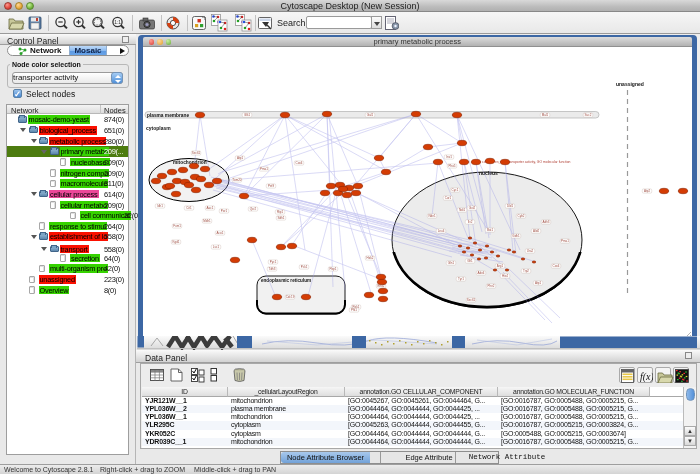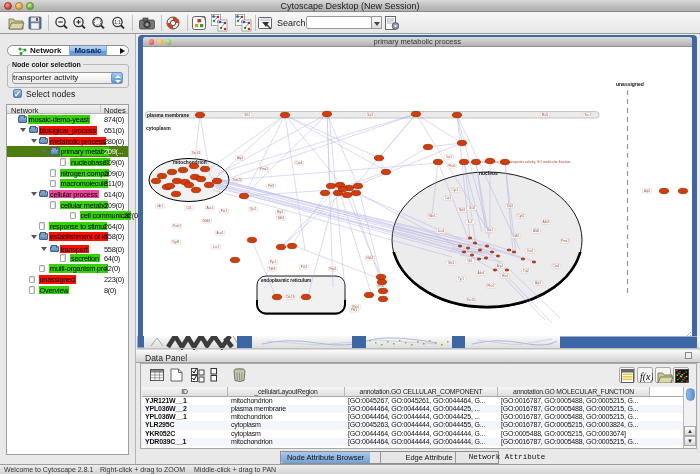--- a/index.html
+++ b/index.html
@@ -167,20 +167,21 @@
 <svg class="abs" style="left:385px;top:3.5px;" width="14" height="15" viewBox="0 0 14 15">
       <rect x="0.5" y="0.5" width="10" height="13" fill="#fff" stroke="#556" stroke-width="0.9"></rect>
       <line x1="2" y1="3" x2="9" y2="3" stroke="#99a" stroke-width="0.8"></line>
       <line x1="2" y1="5" x2="9" y2="5" stroke="#99a" stroke-width="0.8"></line>
       <line x1="2" y1="7" x2="9" y2="7" stroke="#99a" stroke-width="0.8"></line>
       <circle cx="10.5" cy="10" r="3.4" fill="#8898aa" stroke="#445" stroke-width="0.7"></circle>
       <circle cx="10.5" cy="10" r="1.2" fill="#eef"></circle>
     </svg>
 </div>
 <div id="cpanel" class="abs">
+<div id="cphdr" class="abs phdr">Control Panel<span class="floatico abs" style="left:122px;top:1.5px;"></span></div>
 <div id="tabs" class="abs">
       <svg class="abs" style="left:10px;top:1px;" width="9" height="8" viewBox="0 0 9 8">
         <circle cx="2" cy="2" r="1.5" fill="#2aa02a"></circle>
         <circle cx="7" cy="3" r="1.5" fill="#2aa02a"></circle>
         <circle cx="3" cy="6.5" r="1.5" fill="#2aa02a"></circle>
         <line x1="2" y1="2" x2="7" y2="3" stroke="#2aa02a" stroke-width="0.7"></line>
         <line x1="3" y1="6.5" x2="7" y2="3" stroke="#2aa02a" stroke-width="0.7"></line>
       </svg>
       <span id="tabnet" class="abs" style="left:22px;">Network</span>
       <span id="tabmosaic" class="abs">Mosaic</span>

